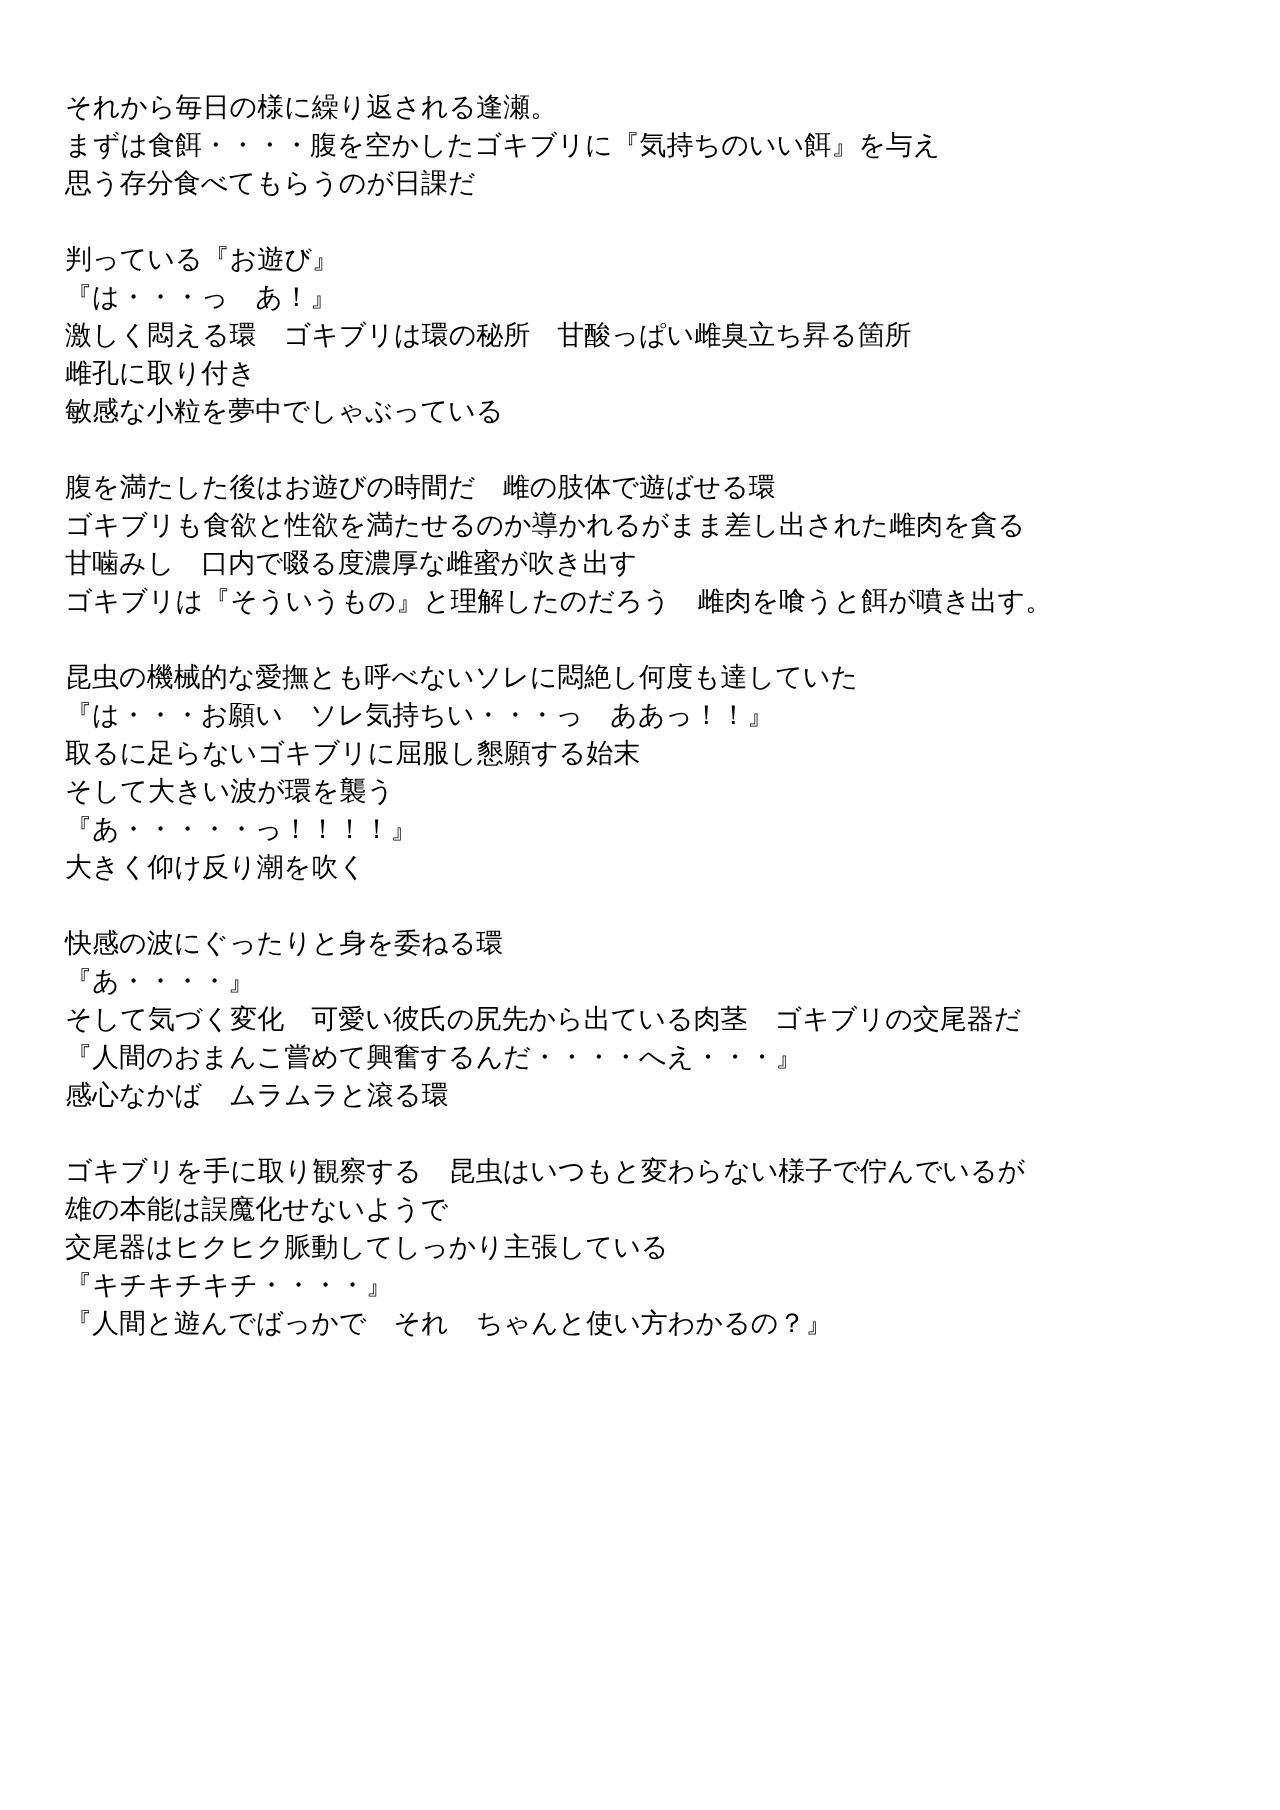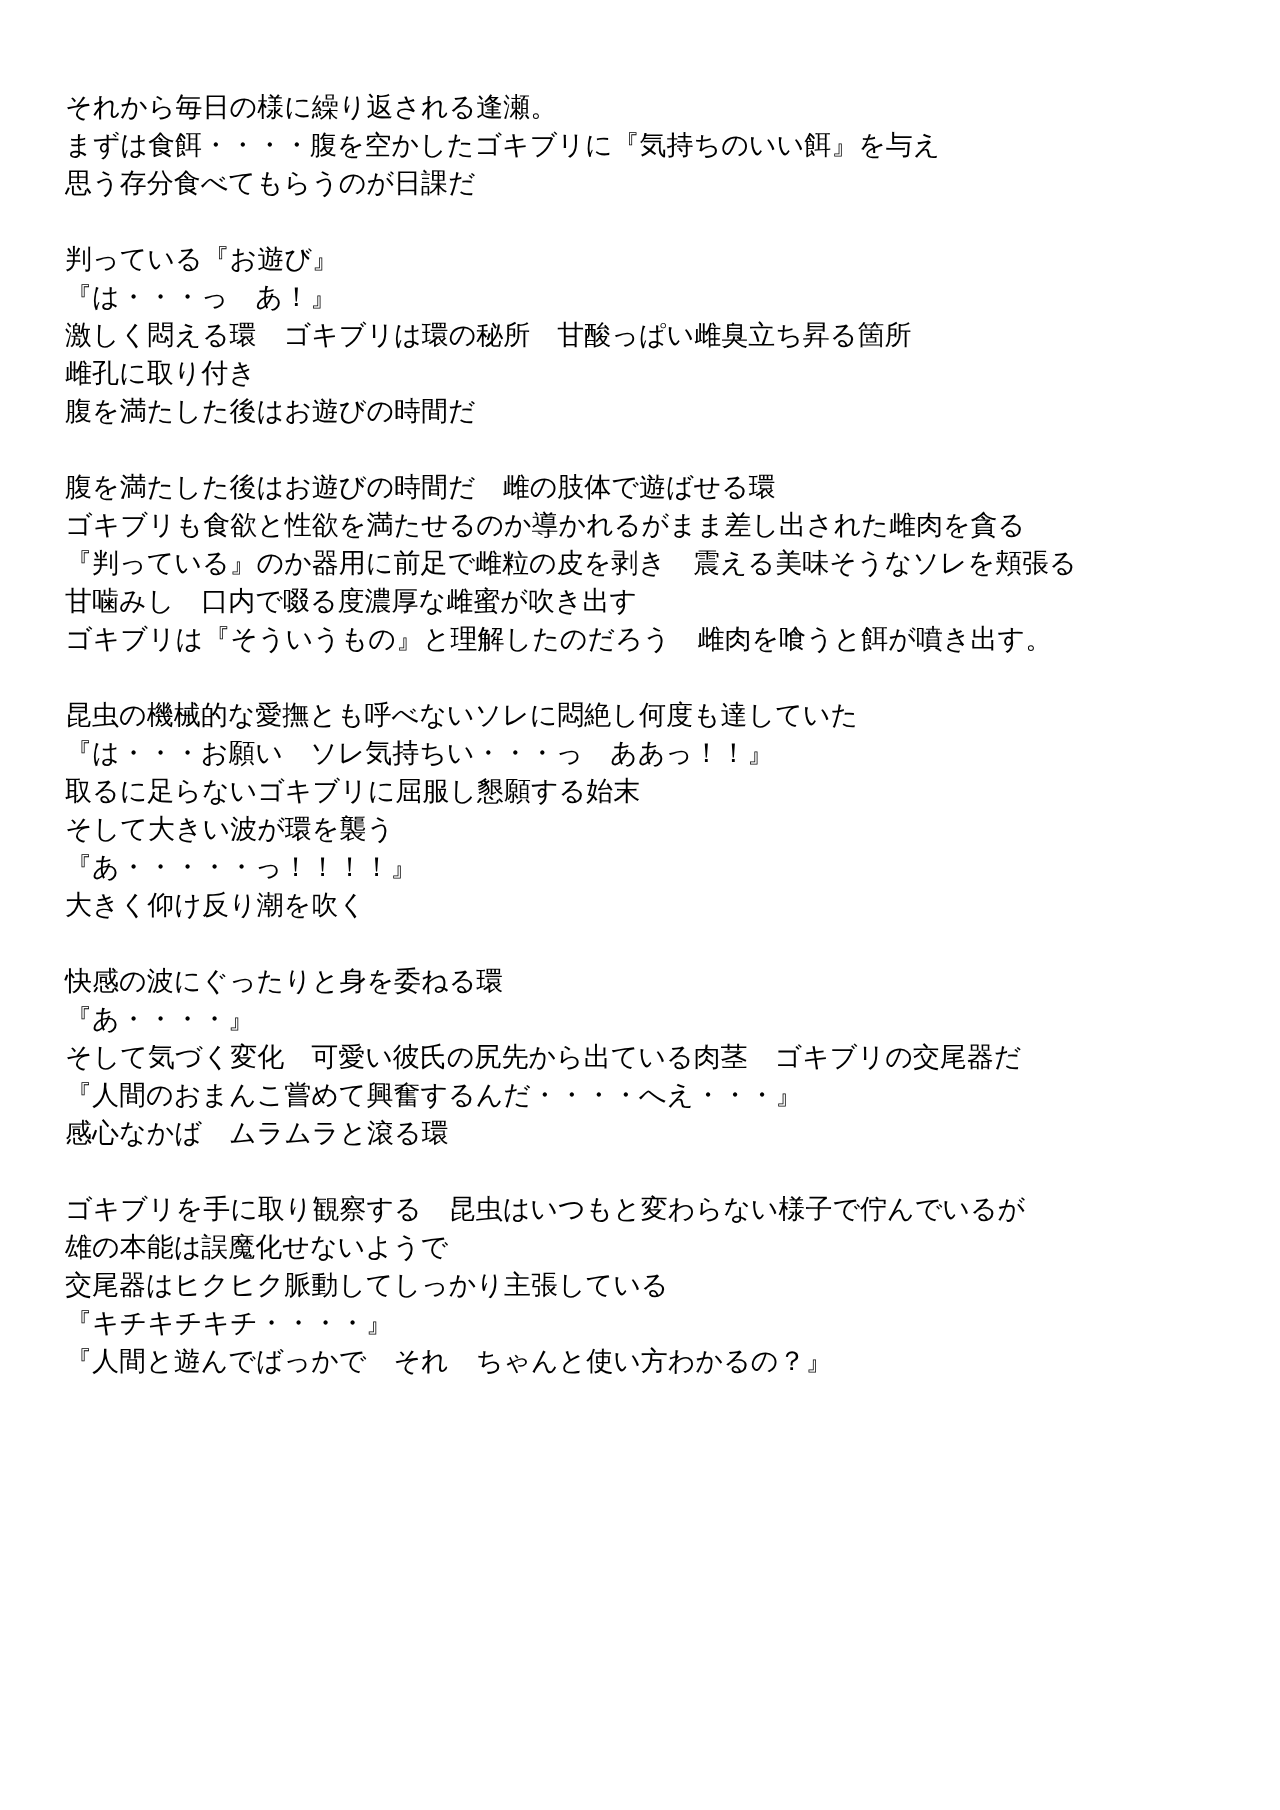--- a/index.html
+++ b/index.html
@@ -40,26 +40,25 @@
       <div class="para">
         <div class="line">それから毎日の様に繰り返される逢瀬。</div>
         <div class="line">まずは食餌・・・・腹を空かしたゴキブリに『気持ちのいい餌』を与え</div>
         <div class="line">思う存分食べてもらうのが日課だ</div>
       </div>
       <div class="para">
         <div class="line">判っている『お遊び』</div>
         <div class="line">『は・・・っ　あ！』</div>
         <div class="line">激しく悶える環　ゴキブリは環の秘所　甘酸っぱい雌臭立ち昇る箇所</div>
         <div class="line">雌孔に取り付き</div>
-        <div class="line">腹を満たした後はお遊びの時間だ</div>
+        <div class="line">敏感な小粒を夢中でしゃぶっている</div>
       </div>
       <div class="para">
         <div class="line">腹を満たした後はお遊びの時間だ　雌の肢体で遊ばせる環</div>
         <div class="line">ゴキブリも食欲と性欲を満たせるのか導かれるがまま差し出された雌肉を貪る</div>
-        <div class="line">『判っている』のか器用に前足で雌粒の皮を剥き　震える美味そうなソレを頬張る</div>
         <div class="line">甘噛みし　口内で啜る度濃厚な雌蜜が吹き出す</div>
         <div class="line">ゴキブリは『そういうもの』と理解したのだろう　雌肉を喰うと餌が噴き出す。</div>
       </div>
       <div class="para">
         <div class="line">昆虫の機械的な愛撫とも呼べないソレに悶絶し何度も達していた</div>
         <div class="line">『は・・・お願い　ソレ気持ちい・・・っ　ああっ！！』</div>
         <div class="line">取るに足らないゴキブリに屈服し懇願する始末</div>
         <div class="line">そして大きい波が環を襲う</div>
         <div class="line">『あ・・・・・っ！！！！』</div>
         <div class="line">大きく仰け反り潮を吹く</div>

